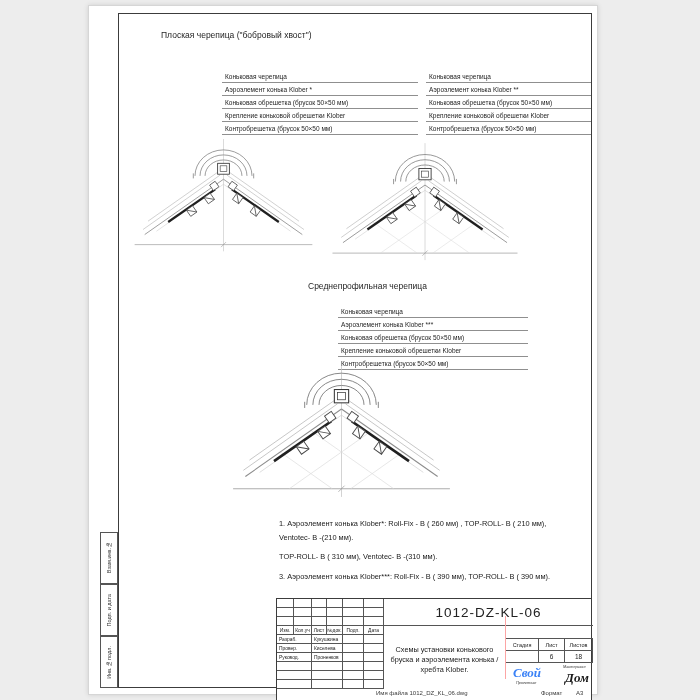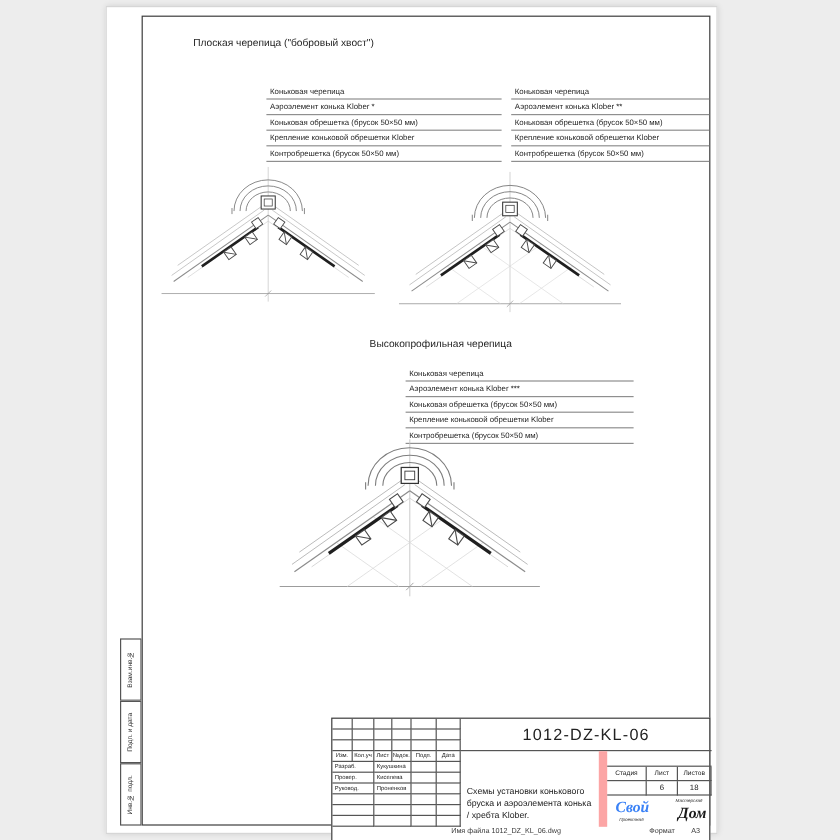--- a/index.html
+++ b/index.html
@@ -15,39 +15,39 @@
   .note{margin-bottom:6px}
   .note-line{height:13.5px;white-space:nowrap}
   .stamp{position:absolute;left:11px;width:18px;height:52px;border:1px solid #555;box-sizing:border-box;display:flex;align-items:center;justify-content:center;background:#fff}
   .stamp span{writing-mode:vertical-rl;transform:rotate(180deg);font-size:5.5px;white-space:nowrap;color:#333}
   .titleblock{position:absolute;left:187px;top:592px;width:316px;height:104px;border:1px solid #3c3c3c;box-sizing:border-box;background:#fff}
   .tb-sec1{position:absolute;left:0;top:0;display:grid;grid-template-columns:17px 18px 15px 16px 21px 20px;grid-auto-rows:9px}
   .tb-sec2{position:absolute;left:0;top:36px;display:grid;grid-template-columns:35px 31px 21px 20px;grid-auto-rows:9px}
   .tb-cell{border-right:1px solid #555;border-bottom:1px solid #555;font-size:4.9px;display:flex;align-items:center;justify-content:center;overflow:hidden;box-sizing:border-box;color:#222;white-space:nowrap}
   .tb-cell.lbl{justify-content:flex-start;padding-left:2px}
   .tb-doc{position:absolute;left:107px;top:0;width:209px;height:27px;border-bottom:1px solid #555;display:flex;align-items:center;justify-content:center;font-size:13.5px;letter-spacing:1px;color:#222;box-sizing:border-box}
-  .tb-title{position:absolute;left:107px;top:27px;width:122px;height:63px;border-right:7px solid #fca5a5;display:flex;align-items:flex-end;justify-content:center;text-align:left;font-size:7.3px;line-height:1.35;padding:0 5px 4px;box-sizing:border-box;color:#1a1a1a}
+  .tb-title{position:absolute;left:107px;top:17px;width:122px;height:63px;border-right:1px solid #fca5a5;display:flex;align-items:flex-end;justify-content:center;text-align:center;font-size:7.3px;line-height:1.35;padding:0 5px 4px;box-sizing:border-box;color:#1a1a1a}
   .tb-stage{position:absolute;left:229px;top:39px;width:87px;display:grid;grid-template-columns:33px 26px 28px;grid-auto-rows:12px;border-top:1px solid #555;box-sizing:border-box}
   .tb-stage .tb-cell{font-size:5.5px}
   .tb-stage .val{font-size:6.5px}
   .tb-logo{position:absolute;left:229px;top:63px;width:87px;height:27px}
   .logo-svoi{position:absolute;left:7px;top:3px;font-family:"Liberation Serif",serif;font-style:italic;font-weight:bold;font-size:13px;color:#3b82f6}
   .logo-dom{position:absolute;left:59px;top:8px;font-family:"Liberation Serif",serif;font-style:italic;font-weight:bold;font-size:13px;color:#1a1a1a}
   .logo-small-top{position:absolute;left:57px;top:3px;font-size:3.8px;font-style:italic;color:#333}
   .logo-small-bottom{position:absolute;left:10px;top:19px;font-size:3.8px;font-style:italic;color:#333}
   .footer-text{position:absolute;font-size:6px;color:#3a3a3a;white-space:nowrap}
 </style>
 </head>
 <body>
 
 <div class="paper">
   <div class="frame"></div>
 
   <div class="sec-title" style="left:72px;top:24px">Плоская черепица ("бобровый хвост")</div>
-  <div class="sec-title" style="left:219px;top:275px">Высокопрофильная черепица</div>
+  <div class="sec-title" style="left:219px;top:275px">Среднепрофильная черепица</div>
 
   <div class="label-list" style="left:133px;top:64px;width:196px">
     <div class="label-item">Коньковая черепица</div>
     <div class="label-item">Аэроэлемент конька Klober *</div>
     <div class="label-item">Коньковая обрешетка (брусок 50×50 мм)</div>
     <div class="label-item">Крепление коньковой обрешетки Klober</div>
     <div class="label-item">Контробрешетка (брусок 50×50 мм)</div>
   </div>
   <div class="label-list" style="left:337px;top:64px;width:165px">
     <div class="label-item">Коньковая черепица</div>
@@ -254,20 +254,28 @@
       </g>
       <g stroke="#333333" stroke-width="1" fill="#ffffff">
         <rect x="103" y="43" width="14" height="13"></rect>
           <rect x="106" y="46" width="8" height="7" stroke-width="0.7"></rect>
       </g>
     </g>
   </svg>
 
   <div class="notes">
     <div class="note">
+      <div class="note-line">1. Аэроэлемент конька  Klober*: Roll-Fix - B ( 260 мм) , TOP-ROLL- B ( 210 мм),</div>
+      <div class="note-line">Ventotec- B -(210 мм).</div>
+    </div>
+    <div class="note">
+      <div class="note-line"> TOP-ROLL- B ( 310 мм),  Ventotec- B -(310 мм).</div>
+    </div>
+    <div class="note">
+      <div class="note-line">3. Аэроэлемент конька  Klober***: Roll-Fix - B ( 390 мм), TOP-ROLL- B ( 390 мм).</div>
     </div>
   </div>
 
   <div class="stamp" style="top:526px">
     <span>Взам.инв.№</span>
   </div>
   <div class="stamp" style="top:578px">
     <span>Подп. и дата</span>
   </div>
   <div class="stamp" style="top:630px">

